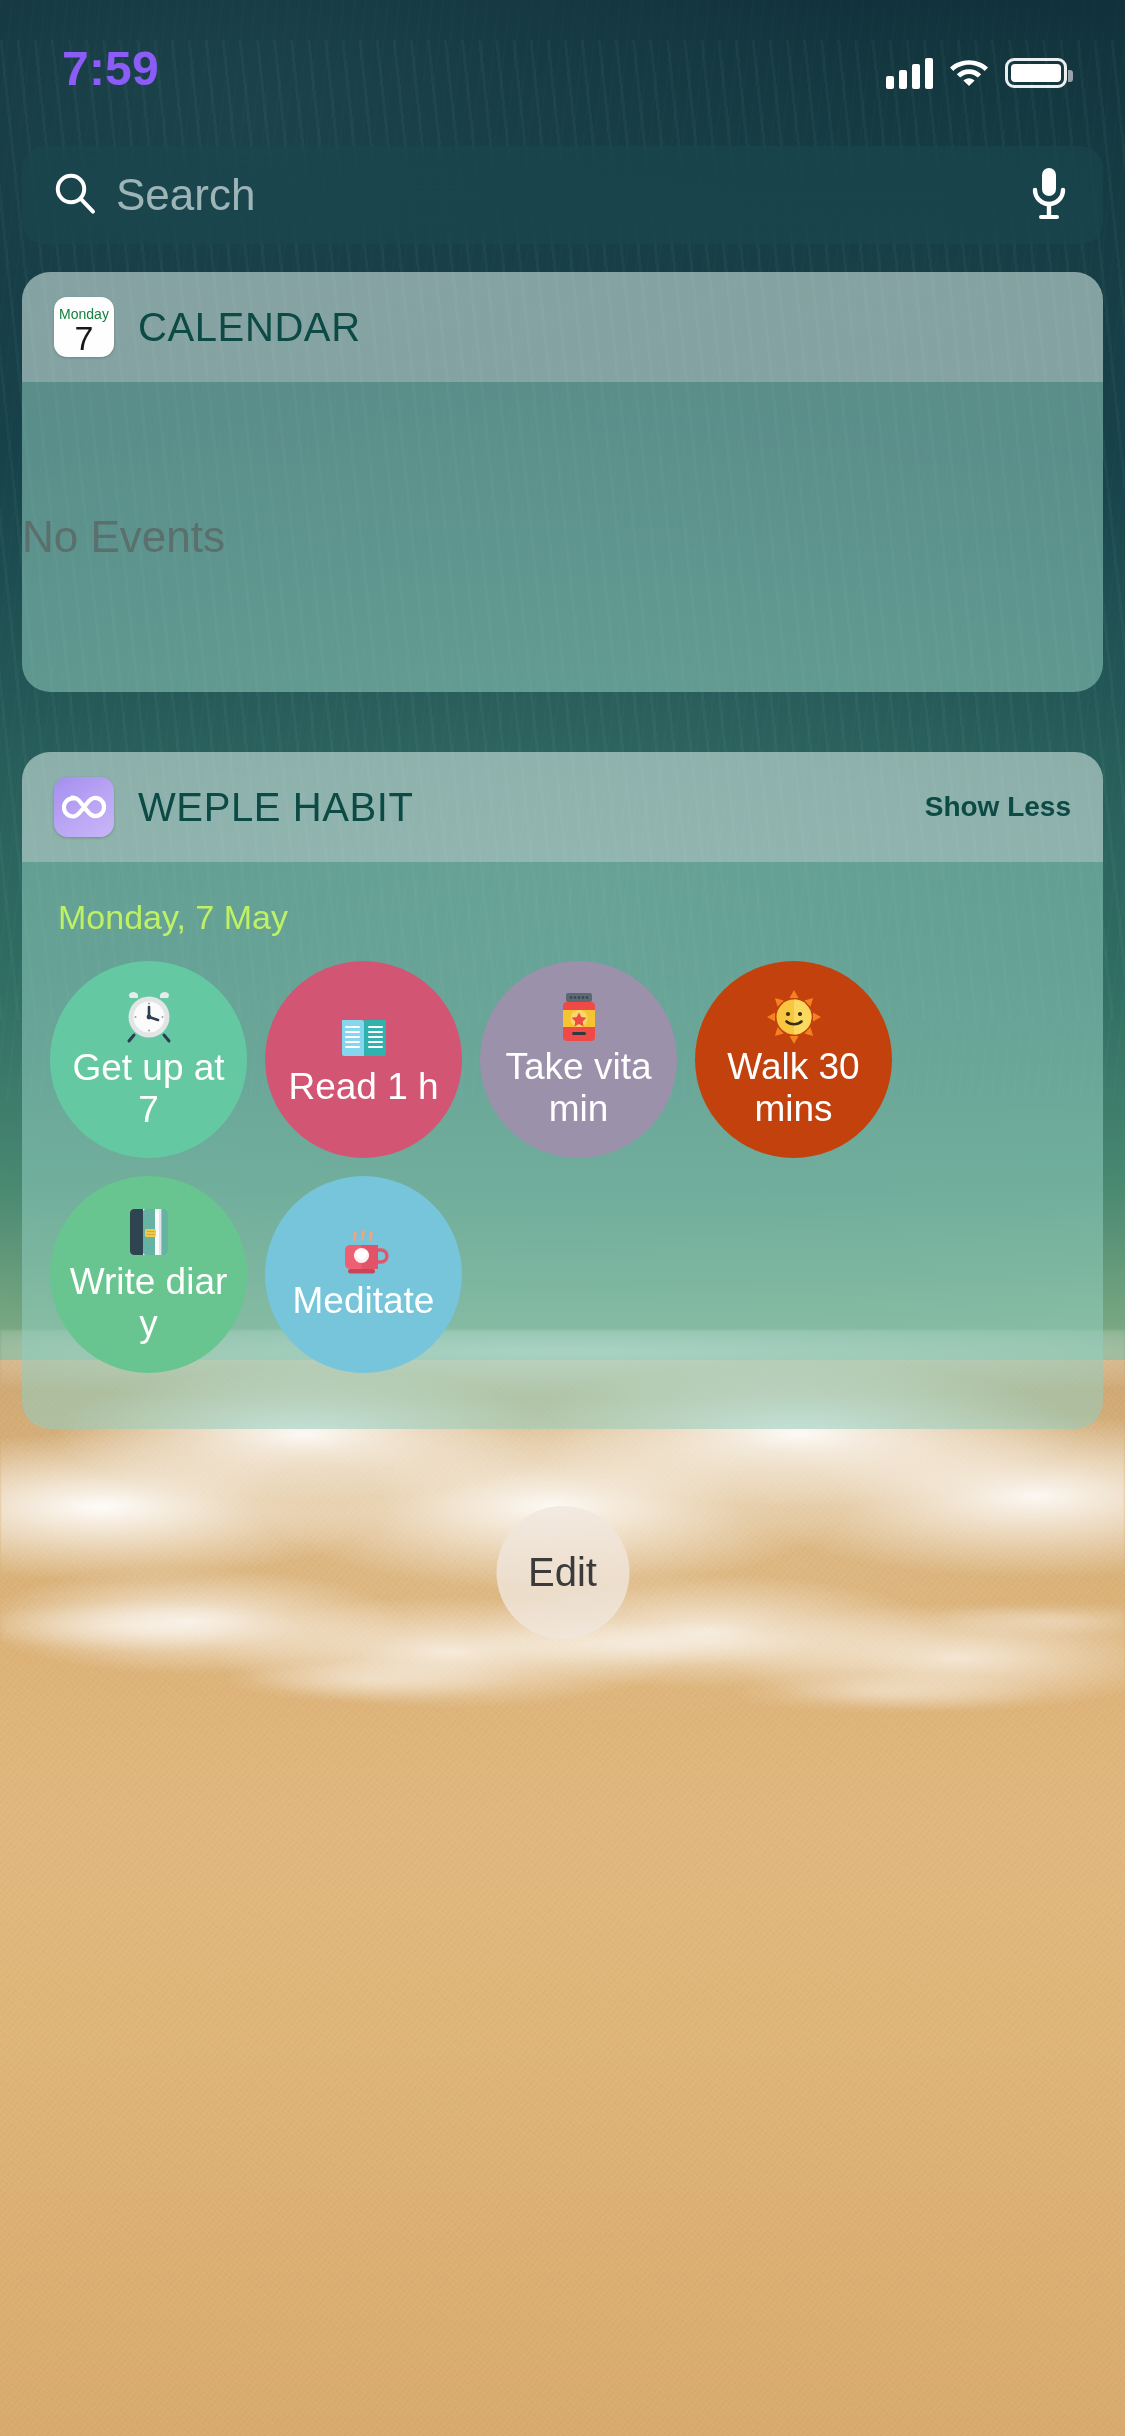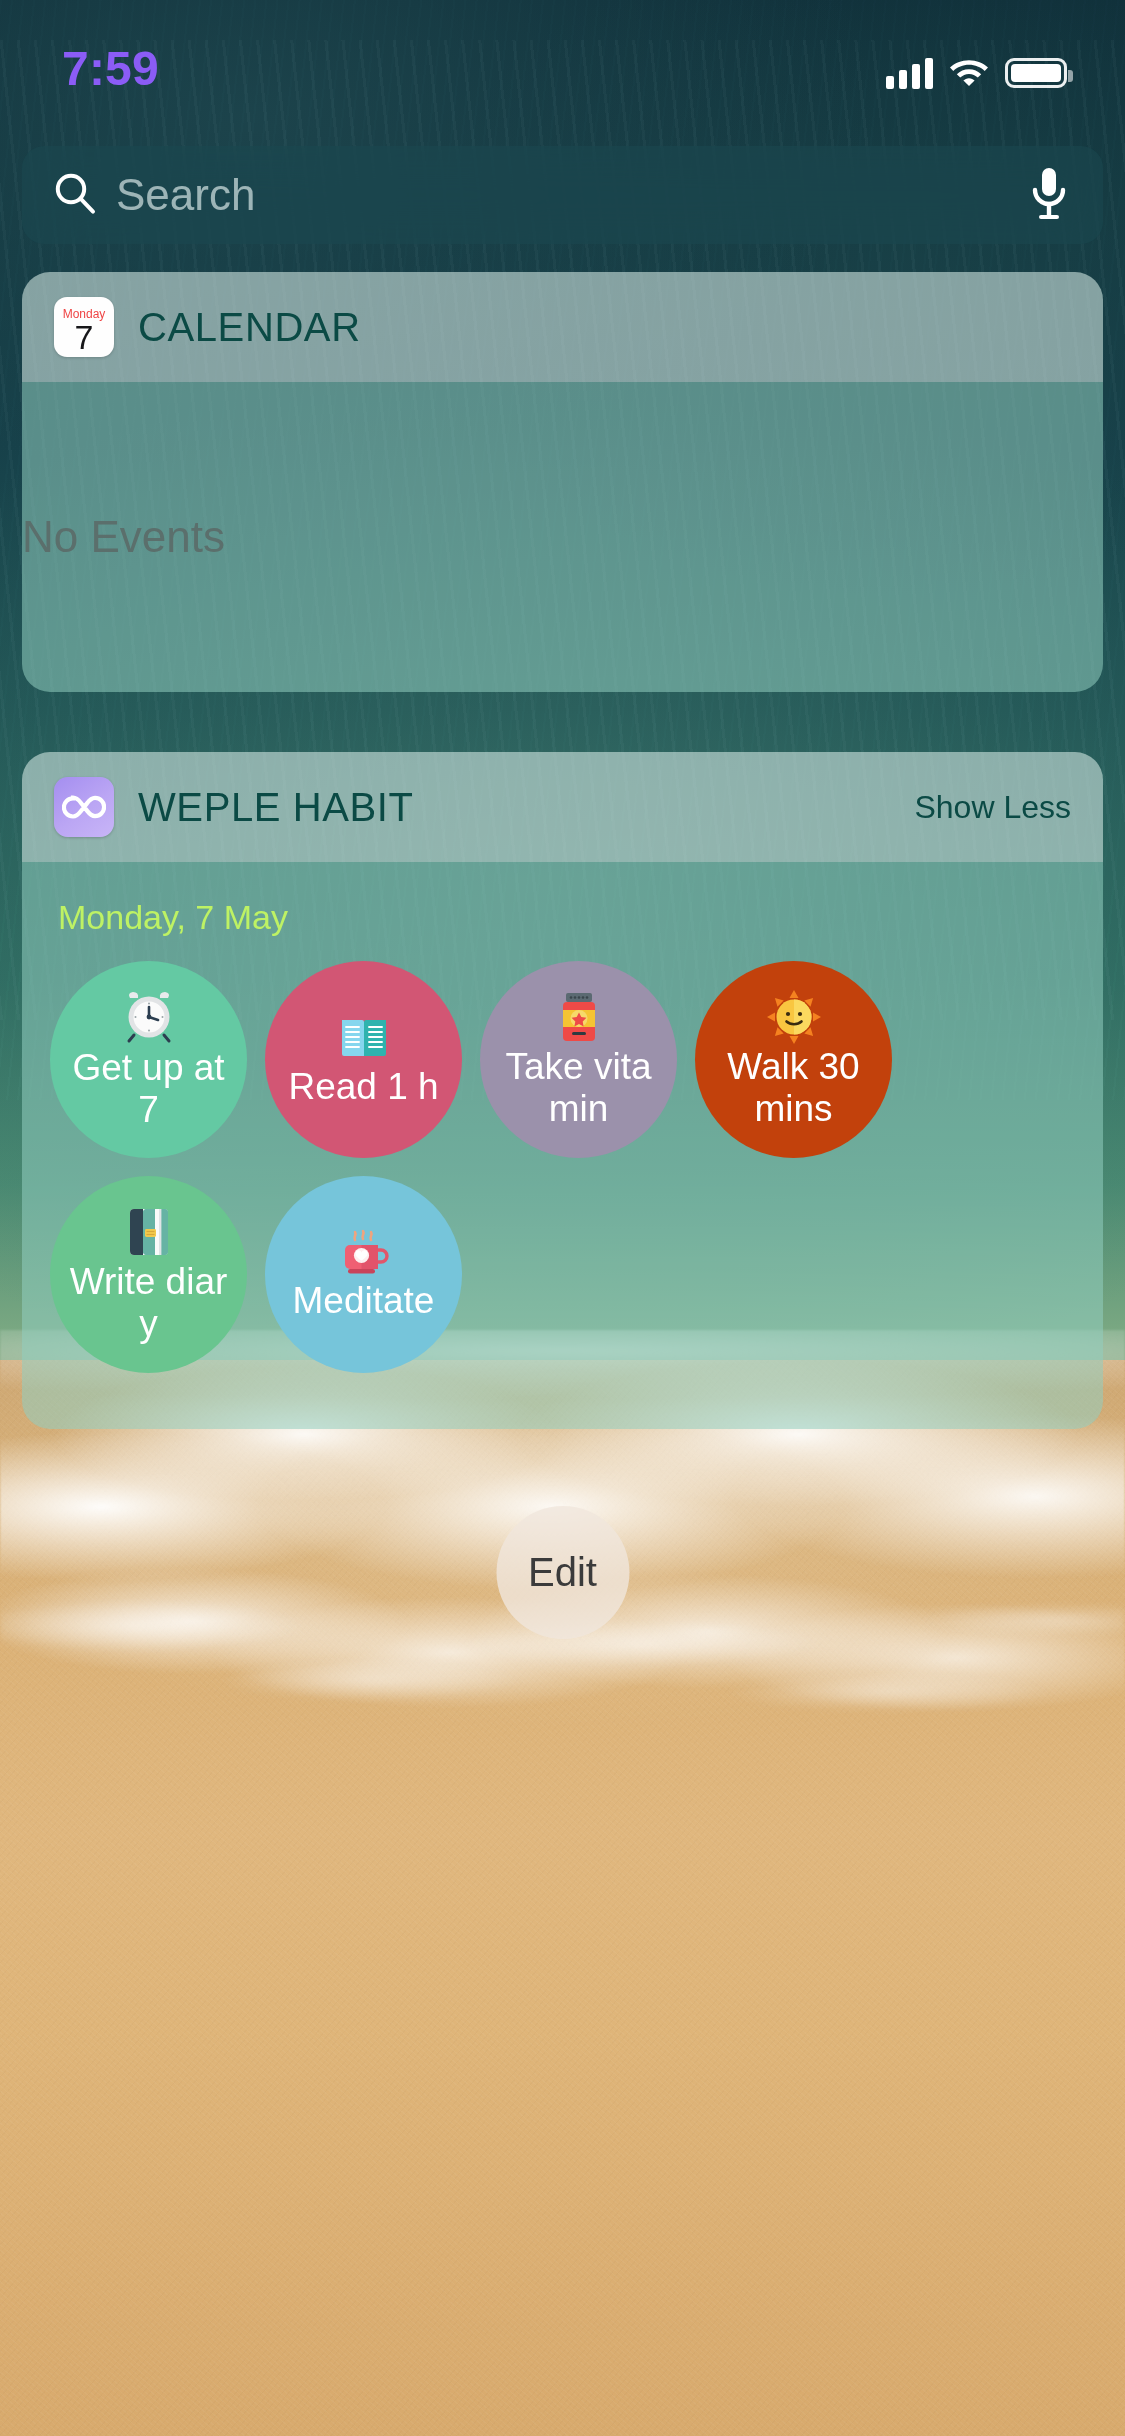--- a/index.html
+++ b/index.html
@@ -167,34 +167,34 @@
     height:110px; display:flex; align-items:center;
     padding:0 32px;
     background:rgba(214,235,230,.58);
   }
   .w-title {
     margin-left:24px;
     color:#0b4a45; font-size:40px; font-weight:400; letter-spacing:.6px;
   }
   .w-action {
     margin-left:auto;
-    color:#0b4a45; font-size:32px; font-weight:400;
+    color:#0b4a45; font-size:28px; font-weight:700;
   }
   .w-body { background:rgba(146,205,192,.55); }
 
   
   #w-calendar { top:272px; }
   #cal-icon {
     width:60px; height:60px; border-radius:13px;
     background:#fefefe;
     display:flex; flex-direction:column; align-items:center; justify-content:center;
     box-shadow:0 1px 3px rgba(0,0,0,.18);
     overflow:hidden;
   }
-  #cal-icon .cal-dow { font-size:12px; color:#ef4444; line-height:1; margin-top:9px; }
+  #cal-icon .cal-dow { font-size:14px; color:#15803d; line-height:1; margin-top:9px; }
   #cal-icon .cal-day { font-size:34px; color:#17171a; line-height:1.05; font-weight:400; }
   #cal-body {
     height:310px; display:flex; align-items:center; justify-content:flex-start;
   }
   #cal-empty { color:#5b6f6c; font-size:44px; }
 
   
   #w-habit { top:752px; }
   #habit-icon {
     width:60px; height:60px; border-radius:14px;

